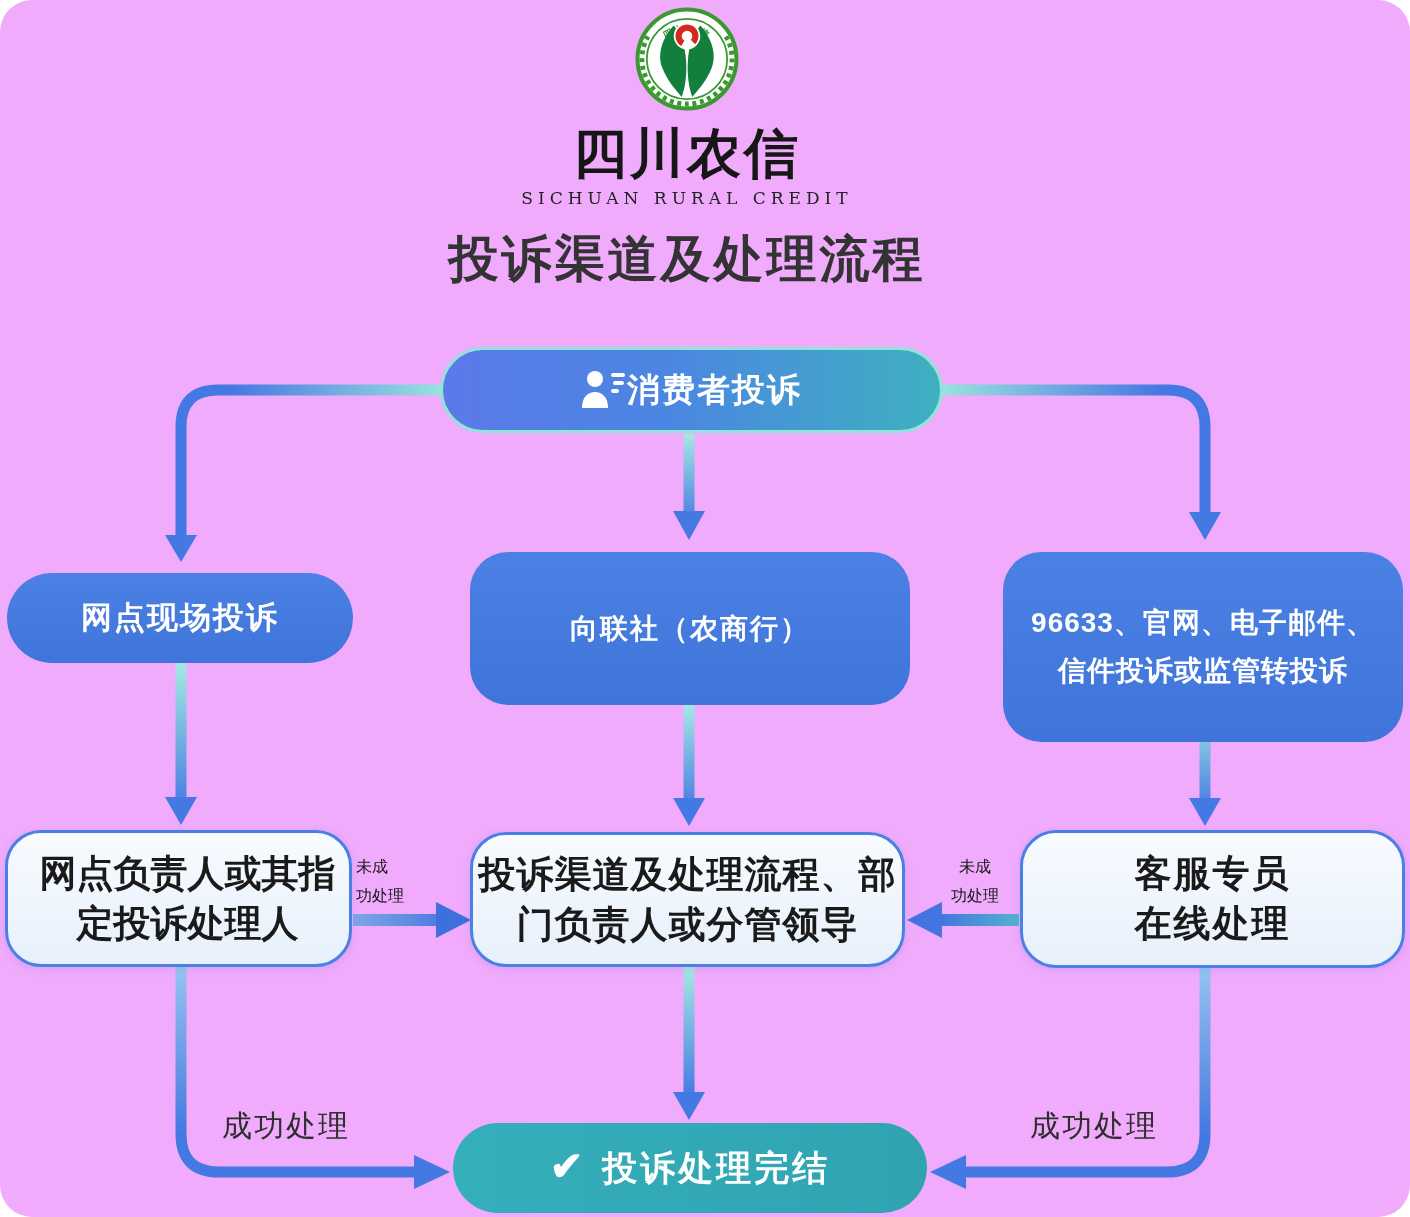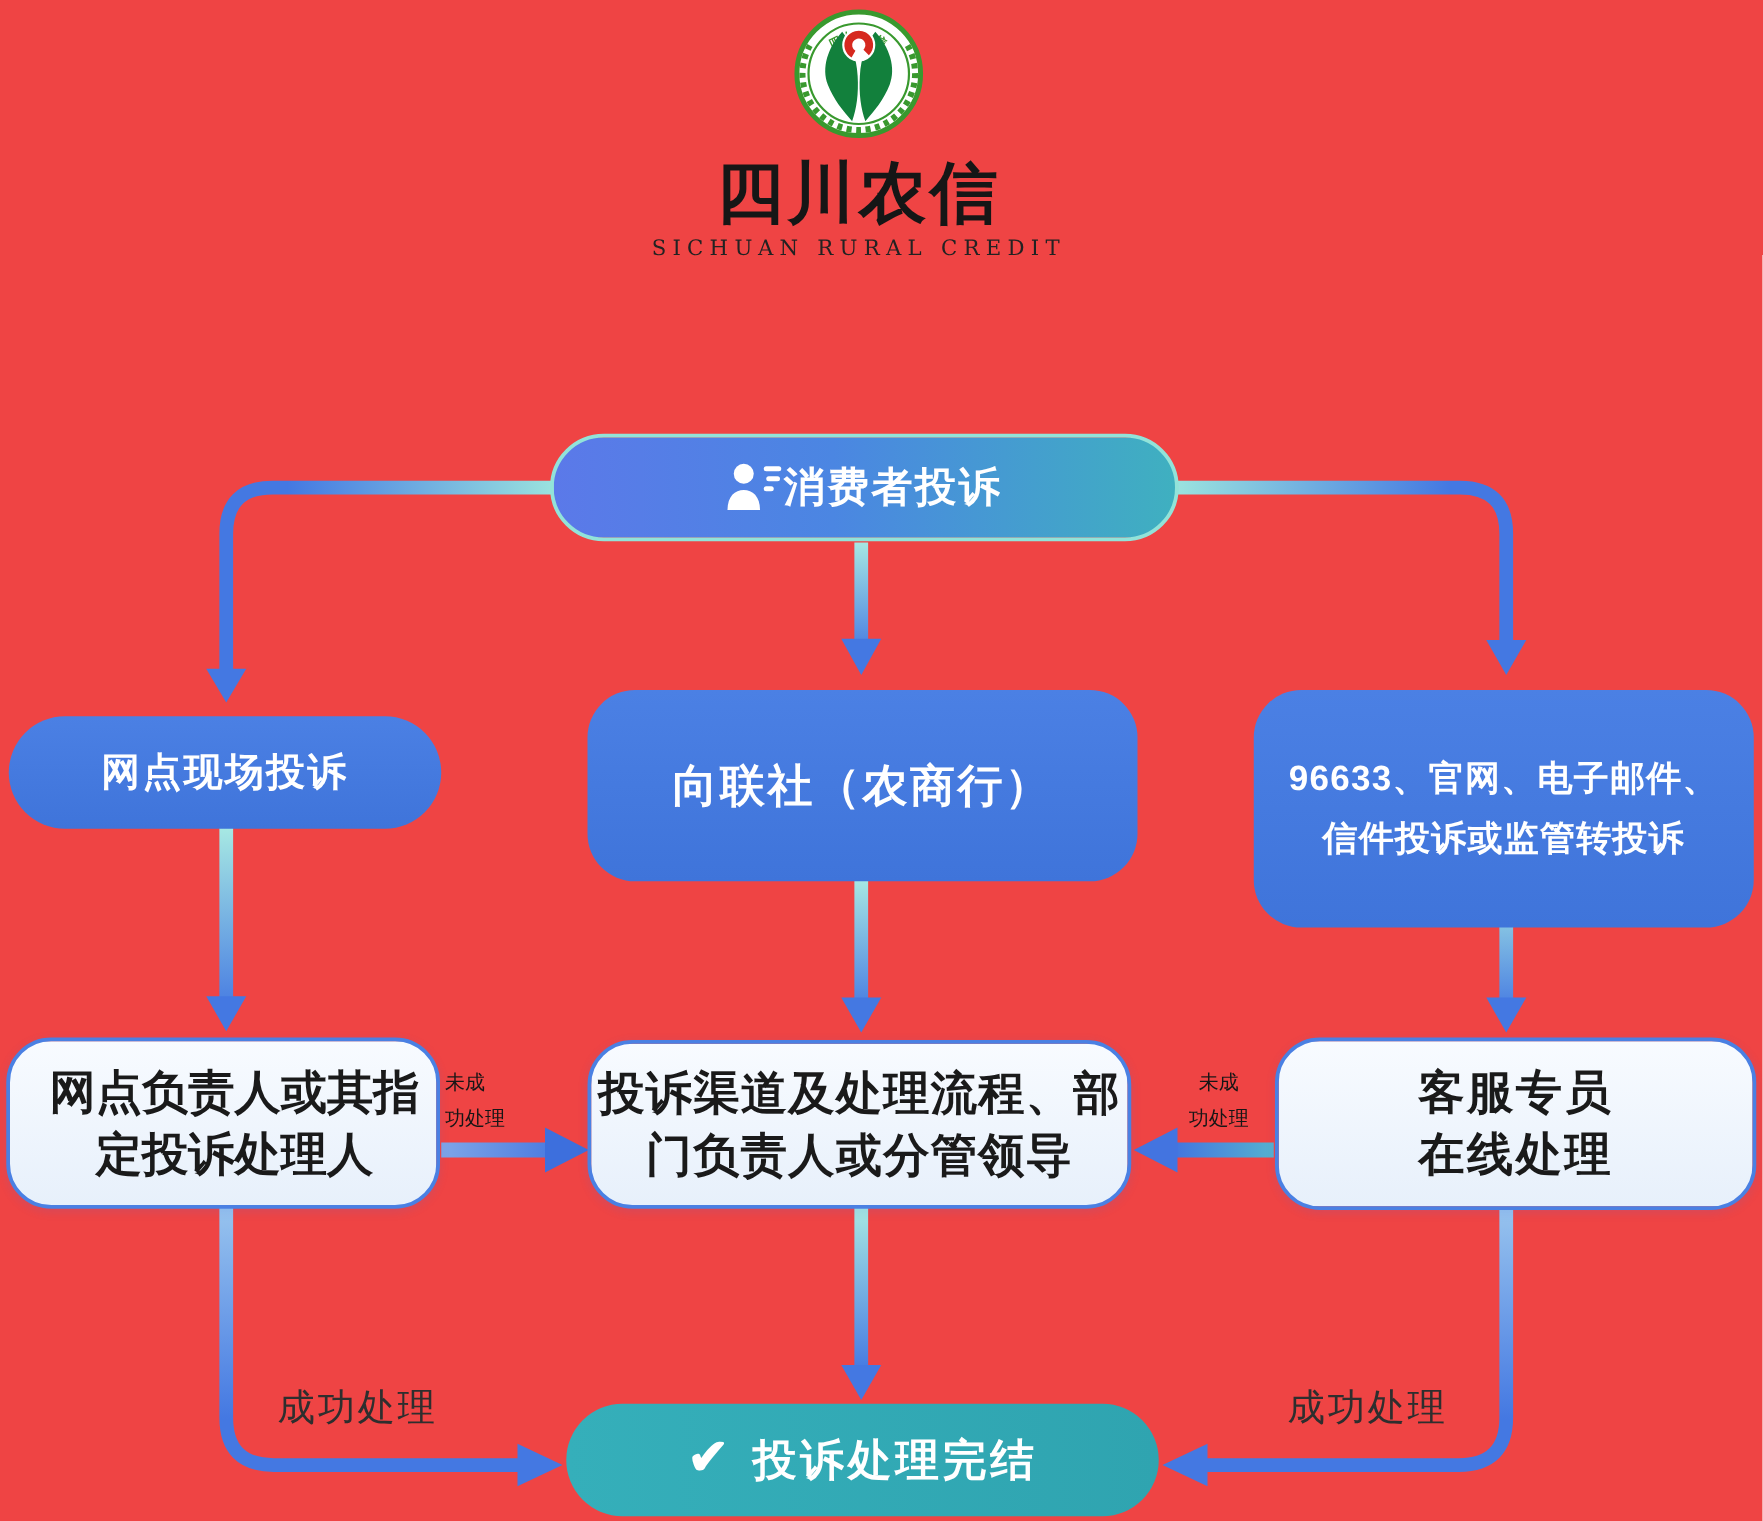--- a/index.html
+++ b/index.html
@@ -1,18 +1,18 @@
 <!DOCTYPE html>
 <html><head>
 <meta charset="utf-8">
 <style>
   html,body{margin:0;padding:0;background:#ffffff;}
   .canvas{
-    position:relative;width:1410px;height:1217px;margin:0 auto;background:#ef4444;
-    font-family:"Liberation Sans",sans-serif;overflow:hidden;
+    position:relative;width:1410px;height:1217px;margin:0 auto;background:#f0abfc;
+    font-family:"Liberation Sans",sans-serif;overflow:hidden;border-radius:32px;
   }
   
   .header{position:absolute;left:0;top:6px;width:1374px;text-align:center;z-index:3;}
   .emblem{display:inline-block;width:106px;height:106px;}
   .logo-cn{font-family:"DejaVu Serif",serif;font-weight:bold;font-size:54px;color:#161616;
            letter-spacing:3px;margin-top:8px;line-height:1.1;}
   .logo-en{font-family:"DejaVu Serif",serif;font-size:17px;color:#222;letter-spacing:5px;margin-top:5px;}
   .page-title{font-size:50px;font-weight:800;color:#333;letter-spacing:3px;margin-top:18px;}
   
   svg.arrows{position:absolute;left:0;top:0;width:1410px;height:1217px;z-index:1;}
@@ -23,21 +23,21 @@
     left:440px;top:347px;width:503px;height:86px;border-radius:46px;
     background:linear-gradient(90deg,#5b79e9 0%,#4b86e2 45%,#3fb0c0 100%);
     border:3px solid #92e3d9;flex-direction:row;gap:0;
     color:#fff;font-size:33px;font-weight:bold;letter-spacing:2px;
   }
   .node-blue{
     background:linear-gradient(180deg,#4b80e4 0%,#3f74da 100%);
     color:#fff;font-weight:bold;
   }
   .node-ch0{left:7px;top:573px;width:346px;height:90px;border-radius:45px;font-size:31px;letter-spacing:2px;}
-  .node-ch1{left:470px;top:552px;width:440px;height:153px;border-radius:38px;font-size:36px;line-height:50px;letter-spacing:2px;align-items:center;}
+  .node-ch1{left:470px;top:552px;width:440px;height:153px;border-radius:38px;font-size:28px;line-height:50px;letter-spacing:2px;align-items:center;}
   .node-ch2{left:1003px;top:552px;width:400px;height:190px;border-radius:38px;font-size:28px;line-height:48px;letter-spacing:1px;}
   .node-soft{
     background:linear-gradient(180deg,#f8fbff 0%,#e7f0fb 100%);
     border:3px solid #4a80e3;color:#1a1a1a;font-weight:bold;
     box-shadow:0 2px 8px rgba(70,110,220,0.15);
   }
   .node-h0{left:5px;top:830px;width:347px;height:137px;border-radius:36px;font-size:37px;line-height:50px;padding-left:18px;}
   .node-h1{left:470px;top:832px;width:435px;height:135px;border-radius:36px;font-size:37px;line-height:50px;letter-spacing:1px;}
   .node-h2{left:1020px;top:830px;width:385px;height:138px;border-radius:36px;font-size:37px;line-height:50px;letter-spacing:2px;}
   .node-end{
@@ -69,20 +69,21 @@
       <text font-size="11" fill="#39992e" letter-spacing="2" font-weight="bold">
         <textPath href="#emblemTopArc" startOffset="50%" text-anchor="middle">四川农信</textPath>
       </text>
       <path fill="#12803c" d="M45,22 C32,36 26,55 32,70 C37,83 46,94 54,103 C58,92 60,78 59,62 C58,45 53,32 45,22 Z"></path>
       <path fill="#12803c" d="M75,22 C88,36 94,55 88,70 C83,83 74,94 66,103 C62,92 60,78 61,62 C62,45 67,32 75,22 Z"></path>
       <circle cx="60" cy="34" r="15" fill="#ffffff"></circle>
       <circle cx="60" cy="34" r="9.5" fill="none" stroke="#d6281e" stroke-width="7" stroke-dasharray="47 13" transform="rotate(120 60 34)"></circle>
     </svg>
     <div class="logo-cn">四川农信</div>
     <div class="logo-en">SICHUAN RURAL CREDIT</div>
+    <div class="page-title">投诉渠道及处理流程</div>
   </div>
 
   <svg class="arrows" viewBox="0 0 1410 1217">
     <defs>
       <linearGradient id="gA1" gradientUnits="userSpaceOnUse" x1="450" y1="0" x2="230" y2="0">
         <stop offset="0" stop-color="#9de6de"></stop>
           <stop offset="1" stop-color="#4478e2"></stop>
       </linearGradient>
       <linearGradient id="gA3" gradientUnits="userSpaceOnUse" x1="935" y1="0" x2="1160" y2="0">
         <stop offset="0" stop-color="#9de6de"></stop>

